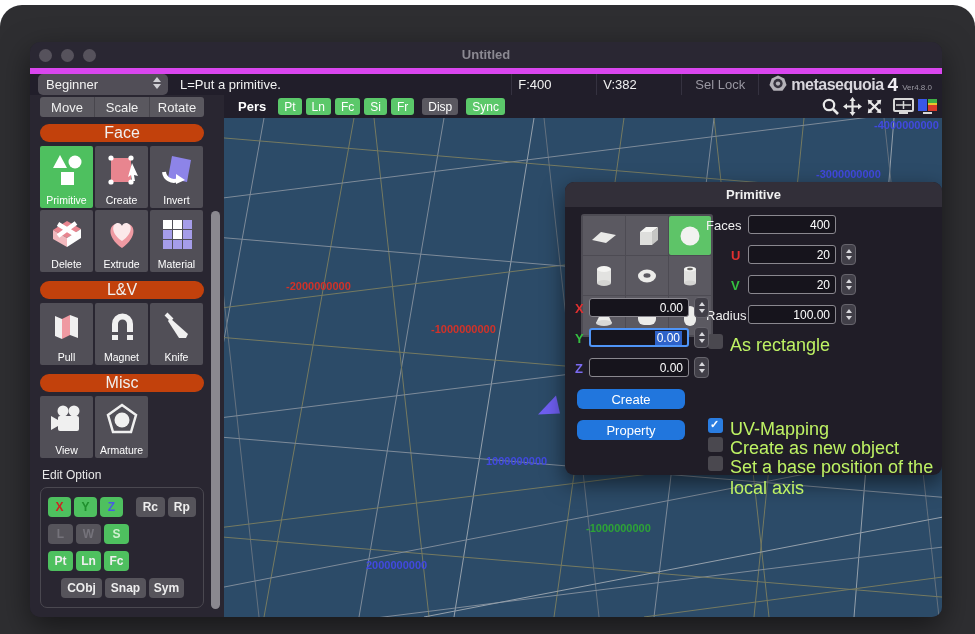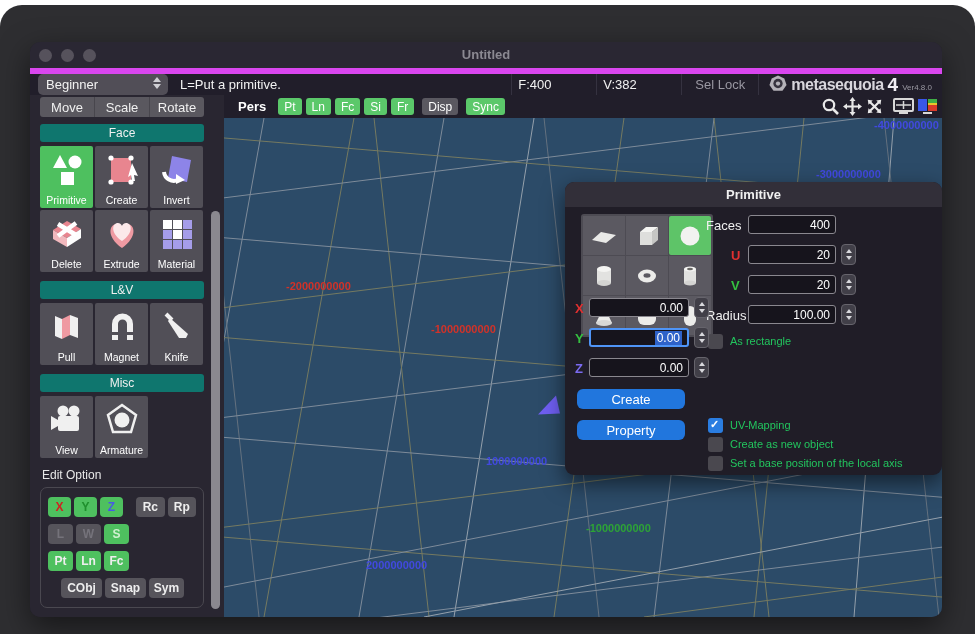--- a/index.html
+++ b/index.html
@@ -41,21 +41,21 @@
   .brand-ver { color:#9a98a2; font-size:8px; line-height:10px; }
 
   
   .main { flex:1; display:flex; background:#292631; }
 
   
   .sidebar { width:178px; flex:none; padding:2px 4px 0 10px; }
   .seg-row { height:20px; background:#5a585f; border-radius:3px; display:flex; margin-bottom:7px; }
   .seg { flex:1; display:flex; align-items:center; justify-content:center; color:#f0f0f0; font-size:13px; }
   .seg + .seg { border-left:1px solid #48464d; }
-  .sec-head { height:18px; background:#0f766e; border-radius:3px; color:#f0f0f0; font-size:12px;
+  .sec-head { height:18px; background:#c2410c; border-radius:9px; color:#f0f0f0; font-size:16px;
     display:flex; align-items:center; justify-content:center; margin-bottom:4px; }
   .tool-grid { display:flex; flex-wrap:wrap; gap:2px; margin-bottom:9px; }
   .tool { width:53px; height:62px; background:#514f57; border-radius:2px; display:flex;
     flex-direction:column; align-items:center; justify-content:flex-end; padding-bottom:2px; }
   .tool.active { background:#4ec05f; }
   .tool svg { margin:auto; }
   .tool-label { color:#fff; font-size:10.5px; }
   .edit-title { color:#e8e8e8; font-size:12px; margin:10px 0 5px 2px; }
   .edit-box { border:1px solid #4a4850; border-radius:7px; padding:9px 7px; }
   .erow { display:flex; gap:3px; margin-bottom:7px; align-items:center; }
@@ -111,21 +111,21 @@
     align-items:center; justify-content:center; gap:3px; }
   .stepper i { display:block; width:0; height:0; border-left:3.5px solid transparent; border-right:3.5px solid transparent; }
   .stepper .up { border-bottom:4px solid #d8d8dc; }
   .stepper .dn { border-top:4px solid #d8d8dc; }
   .blue-btn { position:absolute; width:108px; height:20px; background:#2176dd; border-radius:6px;
     color:#fff; font-size:13px; display:flex; align-items:center; justify-content:center; }
   .chk { position:absolute; width:15px; height:15px; border-radius:3px; background:#4a484f; }
   .chk.checked { background:#2a7de1; }
   .chk.checked::after { content:"✓"; color:#fff; font-size:11px; font-weight:bold;
     position:absolute; left:2px; top:0px; }
-  .chk-label { position:absolute; color:#22c55e; font-size:11px; }
+  .chk-label { position:absolute; color:#bef264; font-size:18px; }
 </style>
 </head>
 <body>
 
 <div class="backdrop"></div>
 
 <div class="window">
 
   <div class="titlebar">
     <div class="dots">

